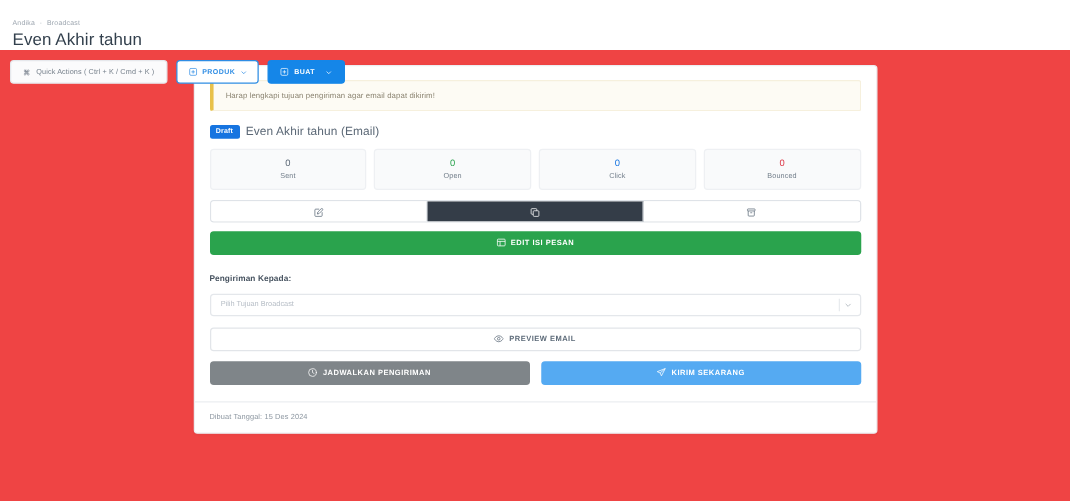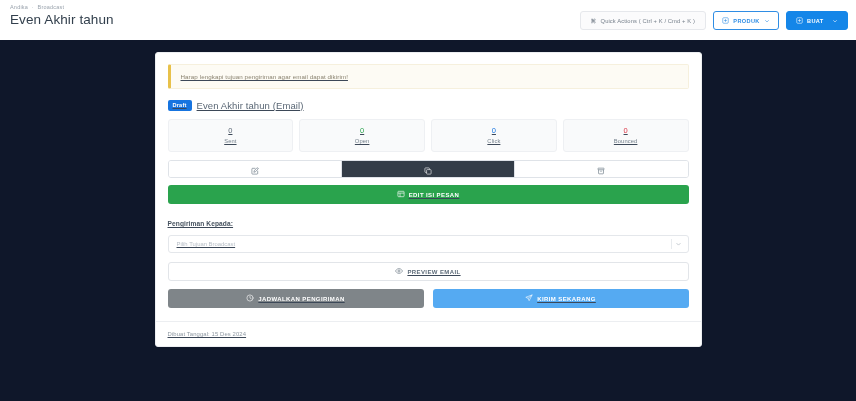--- a/index.html
+++ b/index.html
@@ -10,22 +10,23 @@
     color: #3c4858;
     overflow: hidden;
   }
 
   
   .topbar {
     height: 40px;
     display: flex;
     align-items: flex-start;
     justify-content: space-between;
-    padding: 3px 8px 0 8px;
-    background: #ffffff;
+    padding: 15px 8px 0 8px;
+    background: #ffffff;
+    flex-direction: column;
   }
   .title-block { padding-left: 2px; }
   .breadcrumb {
     font-size: 5.5px;
     color: #9aa3ad;
     letter-spacing: .2px;
     line-height: 8px;
     white-space: nowrap;
   }
   .breadcrumb .sep { padding: 0 2px; }
@@ -79,24 +80,23 @@
     border: 1px solid #1586e8;
     color: #ffffff;
     padding: 0 9px;
     width: 62px;
   }
   .btn svg { display: block; }
   .chev { margin-left: auto; }
 
   
   .page-body {
-    background: #0f172a;
+    background: #ef4444;
     height: 361px;
     padding-top: 12px;
-    text-decoration: underline;
   }
   .card {
     width: 547px;
     margin: 0 auto;
     background: #ffffff;
     border: 1px solid #eceef1;
     border-radius: 3px;
     padding: 11px 12px 0 12px;
     box-shadow: 0 1px 2px rgba(16,24,40,.04);
   }

